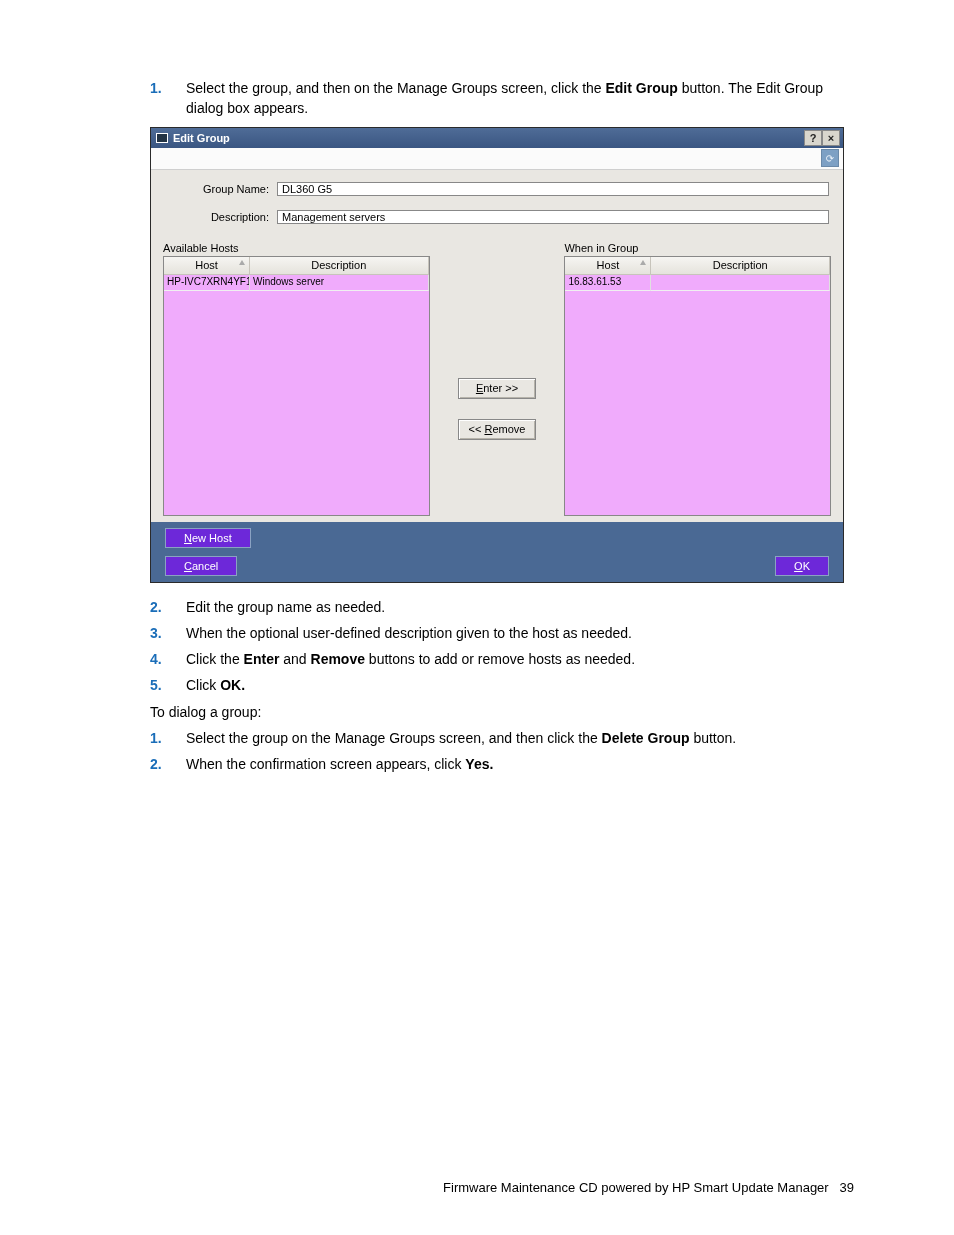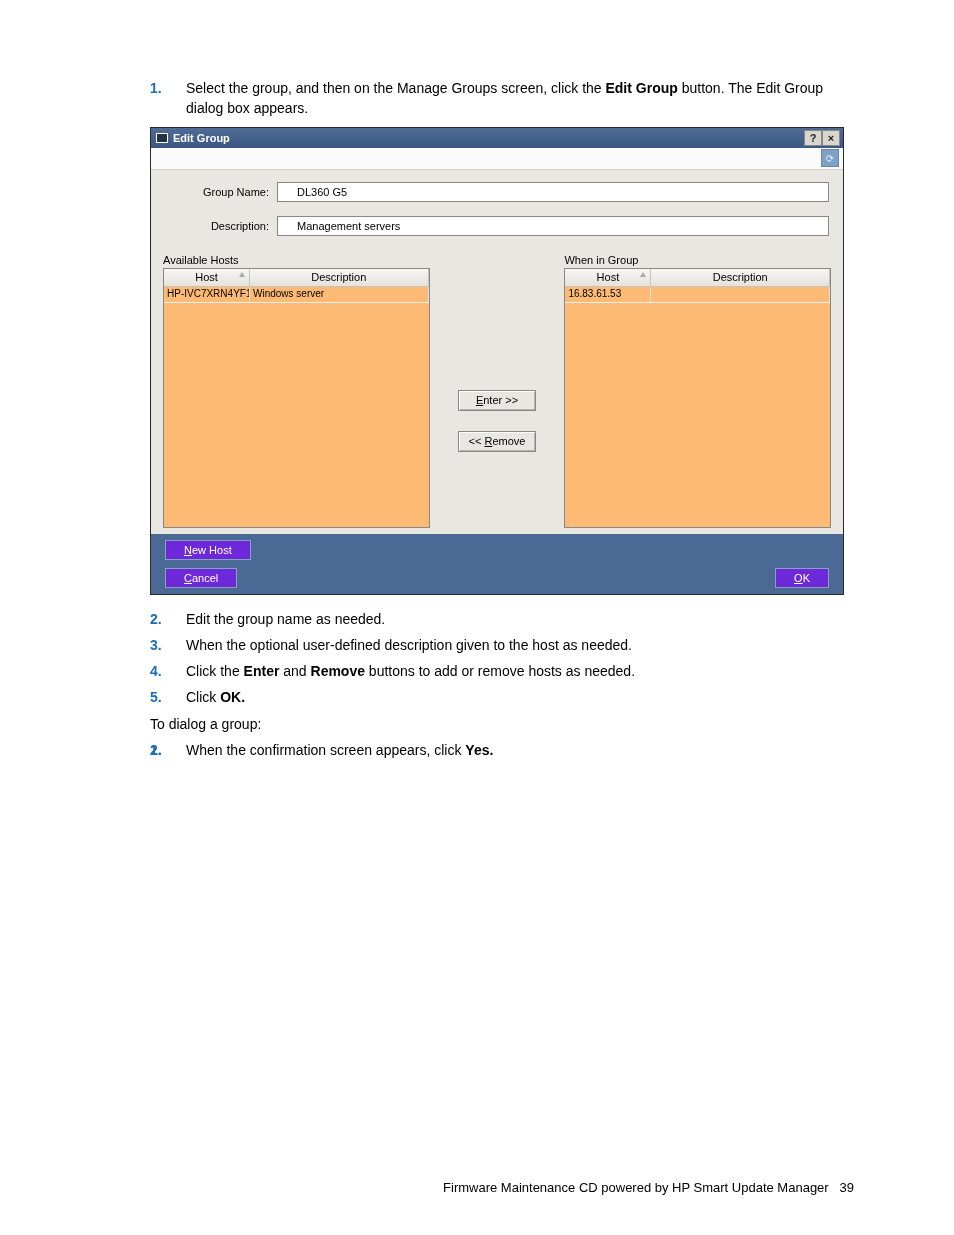--- a/index.html
+++ b/index.html
@@ -75,32 +75,32 @@
     border: 1px solid #6a89a9;
     color: #e8f0f8;
     font-size: 10px;
     display:flex;align-items:center;justify-content:center;
   }
   .form-area { padding: 12px 14px 4px 14px; }
   .frow { display: flex; align-items: center; margin-bottom: 14px; }
   .flabel { width: 112px; text-align: right; padding-right: 8px; font-size: 11px; }
   .finput {
     flex: 1;
-    height: 20px;
+    height: 14px;
     border: 1px solid #888;
     background: #fff;
-    padding: 1px 19px;
+    padding: 1px 4px;
     font-size: 11px;
   }
   .lists-area { display: flex; padding: 0 12px 6px 12px; gap: 20px; }
   .list-col { width: 270px; }
   .list-label { font-size: 11px; margin-bottom: 2px; }
   .list-grid {
     border: 1px solid #888;
-    background: #fdba74;
+    background: #f0abfc;
     height: 260px;
     display: flex; flex-direction: column;
   }
   .grid-head { display: flex; height: 18px; }
   .gh-cell {
     background: linear-gradient(#f6f5f2,#e5e3dc);
     border-right: 1px solid #c7c4bb;
     border-bottom: 1px solid #c7c4bb;
     font-size: 11px;
     display:flex; align-items:center; justify-content:center;
@@ -264,19 +264,19 @@
 <div class="ol" id="edit-steps-rest">
     <div class="ol-item"><span class="ol-num">2.</span><span>Edit the group name as needed.</span></div>
     <div class="ol-item"><span class="ol-num">3.</span><span>When the optional user-defined description given to the host as needed.</span></div>
     <div class="ol-item"><span class="ol-num">4.</span><span>Click the <b>Enter</b> and <b>Remove</b> buttons to add or remove hosts as needed.</span></div>
     <div class="ol-item"><span class="ol-num">5.</span><span>Click <b>OK.</b></span></div>
   </div>
 
 <p class="para">To dialog a group:</p>
 
 <div class="ol" id="delete-steps">
-    <div class="ol-item"><span class="ol-num">1.</span></div>
+    <div class="ol-item"><span class="ol-num">1.</span><span>Select the group on the Manage Groups screen, and then click the <b>Delete Group</b> button.</span></div>
     <div class="ol-item"><span class="ol-num">2.</span><span>When the confirmation screen appears, click <b>Yes.</b></span></div>
   </div>
 
 <div class="footer-txt">
   <span>Firmware Maintenance CD powered by HP Smart Update Manager</span>&nbsp;&nbsp;&nbsp;<span>39</span>
 </div>
 
 </body></html>

